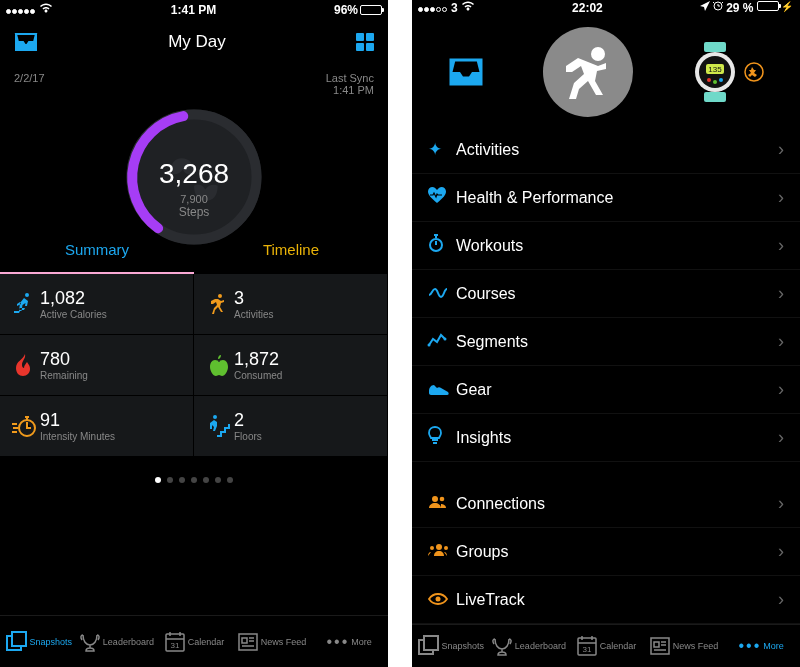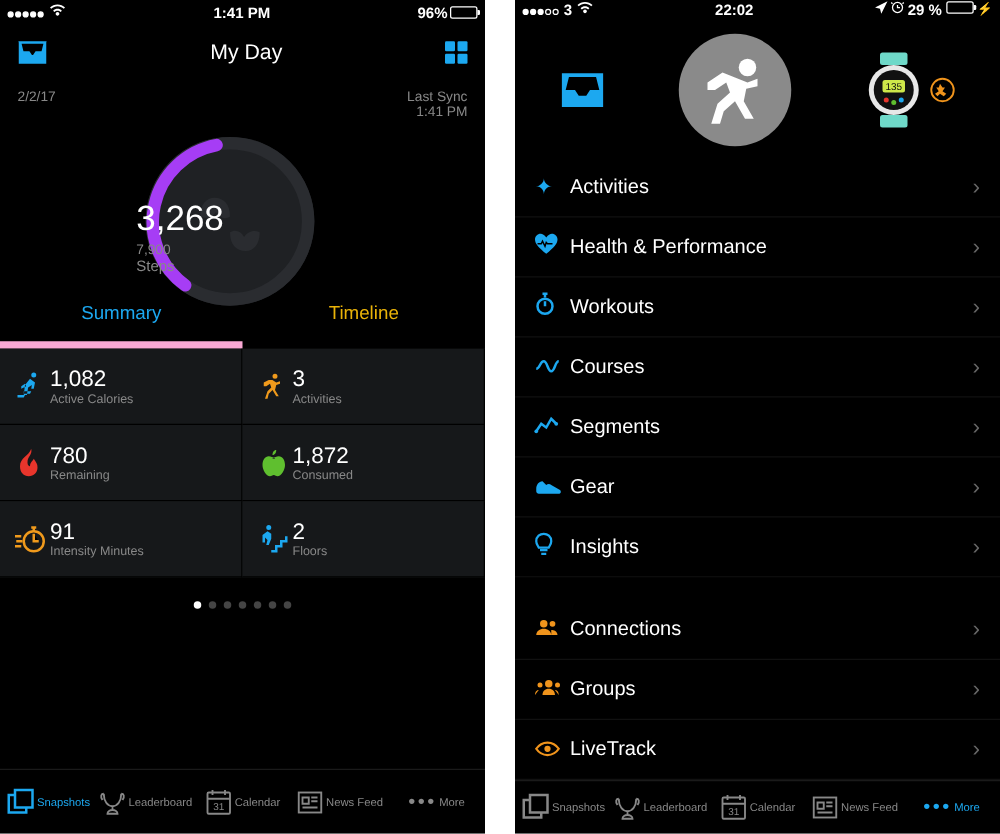--- a/index.html
+++ b/index.html
@@ -16,28 +16,28 @@
 .batt-shell::after{content:"";position:absolute;right:-3px;top:2px;width:2px;height:4px;background:#fff;border-radius:0 1px 1px 0}
 .batt-fill{background:#fff;height:100%;border-radius:1px}
 .batt-fill.green{background:#4cd964}
 .navbar{height:44px;display:flex;align-items:center;justify-content:space-between;padding:0 14px}
 .nav-title{font-size:17px;font-weight:400}
 .grid4{display:grid;grid-template:1fr 1fr/1fr 1fr;gap:2px;width:18px;height:18px}
 .grid4 span{background:#1ca8f0;border-radius:1px}
 .dials-head{display:flex;justify-content:space-between;padding:8px 14px 0;font-size:11px;color:#888}
 .dials-head .r{text-align:right}
 .dials{display:flex;justify-content:space-around;padding:6px 0 2px}
-.dial{width:170px;}
+.dial{width:170px;text-align:center}
 .ring{width:150px;height:150px;margin:0 auto}
 .dial-v{font-size:28px;font-weight:300}
 .dial-g{font-size:11px;color:#888;margin-top:3px}
 .dial-lab{font-size:12px;color:#888}
 .tabs{display:flex;margin-top:6px}
 .tab{flex:1;text-align:center;padding:14px 0;font-size:15px;color:#eab308}
-.tab.act{color:#1ca8f0;border-bottom:6px solid #f9a8d4}
+.tab.act{color:#1ca8f0;border-bottom:2px solid #f9a8d4}
 .sgrid{display:grid;grid-template-columns:1fr 1fr;background:#111}
 .cell{display:flex;align-items:center;padding:14px 10px;border-bottom:1px solid #000;border-right:1px solid #000;background:#16181a}
 .cell .ico{width:30px;display:flex;justify-content:center;font-size:22px}
 .cell .txt .v{font-size:18px;font-weight:300}
 .cell .txt .l{font-size:10px;color:#888}
 .pager{text-align:center;padding:12px 0 2px}
 .pager span{display:inline-block;width:6px;height:6px;border-radius:50%;background:#444;margin:0 3px}
 .pager span.on{background:#fff}
 .tabbar{height:52px;border-top:1px solid #1a1a1a;display:flex;margin-top:auto}
 .titem{flex:1;display:flex;flex-direction:row;align-items:center;justify-content:center;gap:2px;color:#888;font-size:9px}

